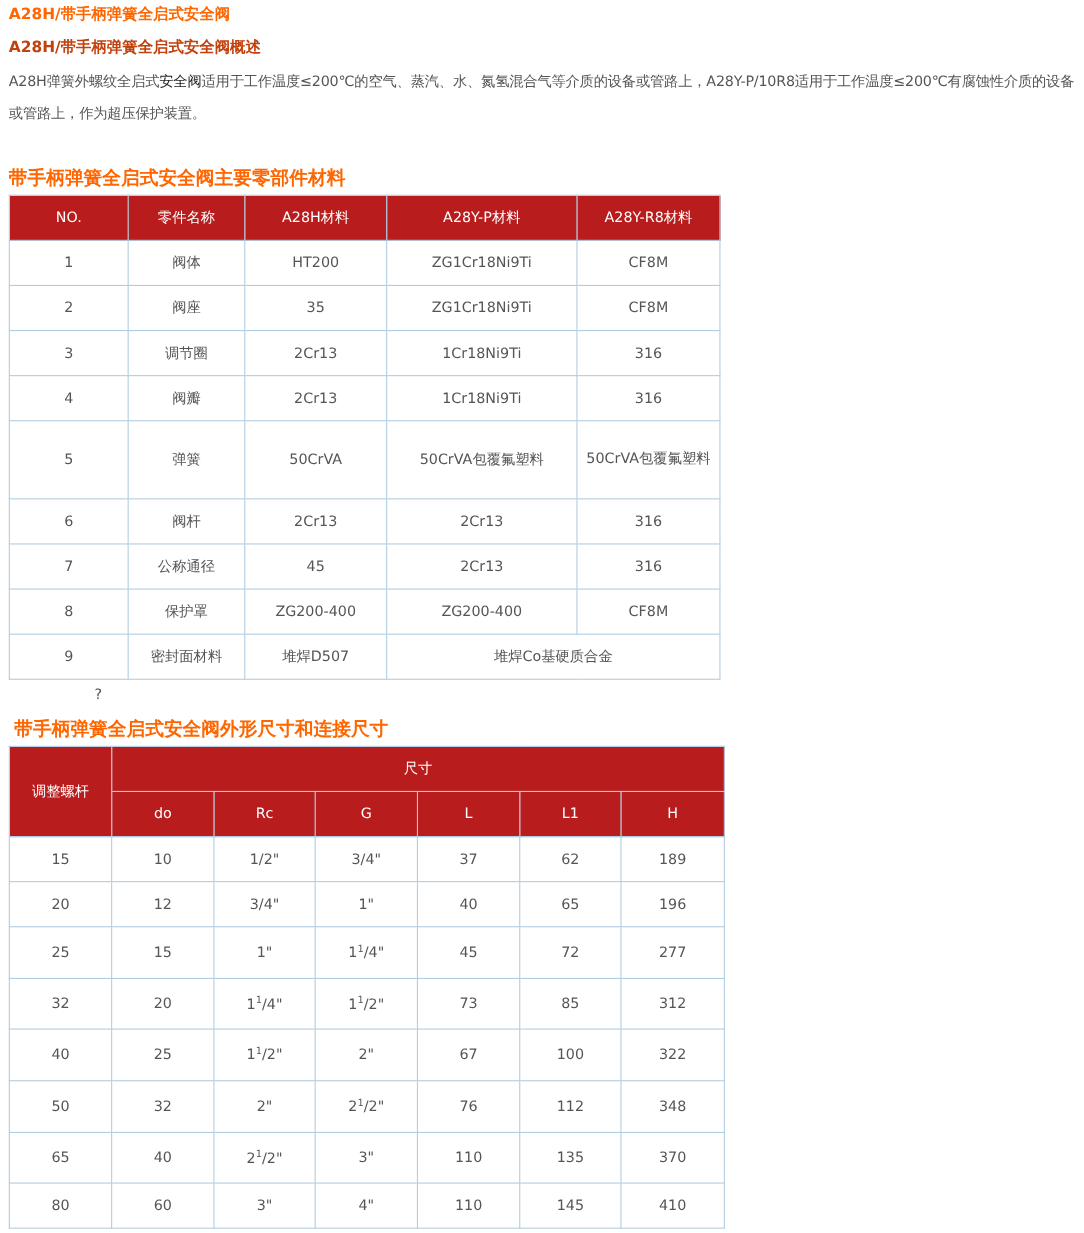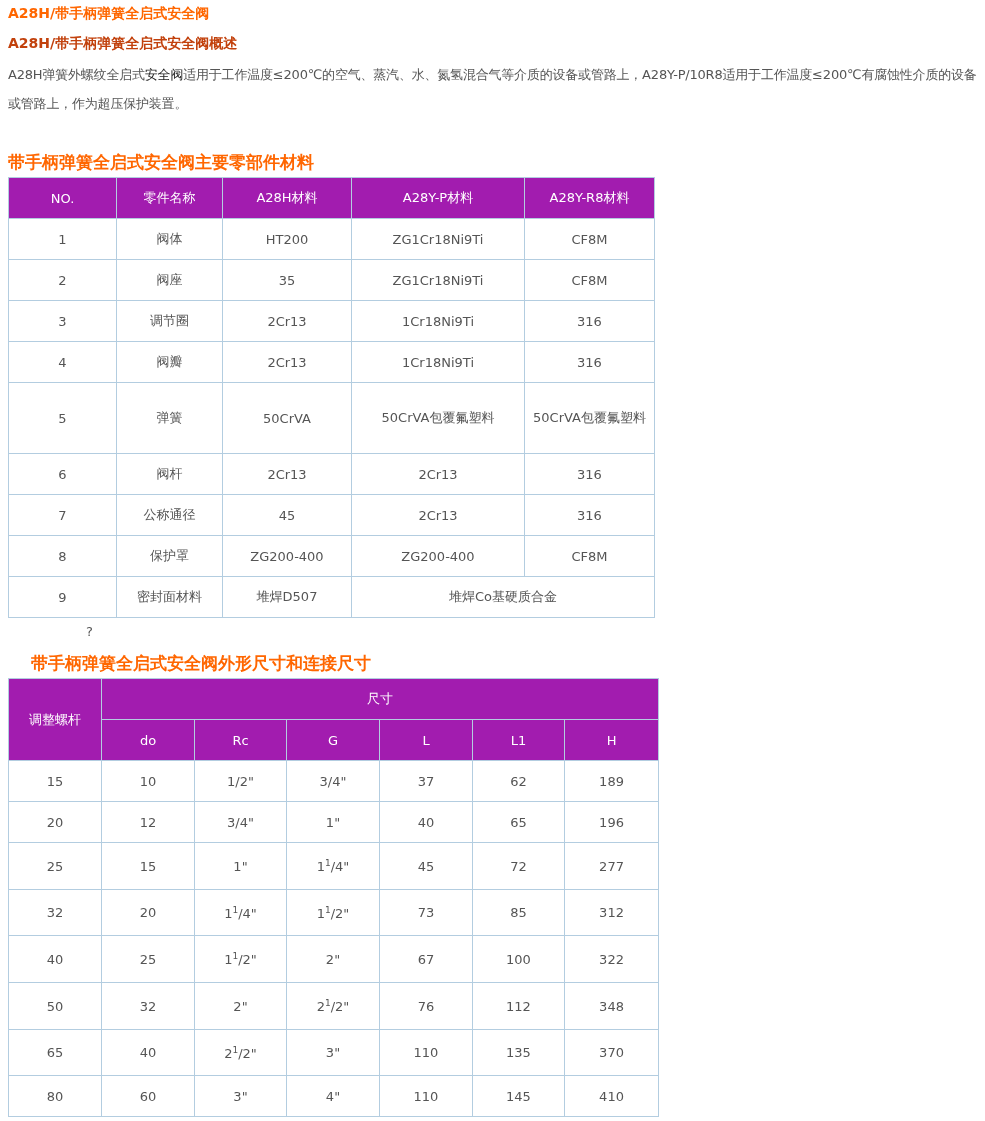--- a/index.html
+++ b/index.html
@@ -29,21 +29,21 @@
     line-height: 16px; white-space: nowrap;
   }
   table.t {
     position: absolute; border-collapse: collapse; table-layout: fixed;
     font-size: 13px; color: #555555;
   }
   table.t td, table.t th {
     border: 1px solid #b3cde0; text-align: center; vertical-align: middle;
     padding: 0 2px; font-weight: normal;
   }
-  table.t th { background: #a21caf; color: #ffffff; }
+  table.t th { background: #b91c1c; color: #ffffff; }
   .qmark { position: absolute; left: 86px; top: 624px; font-size: 13px; color: #555; }
   sup { font-size: 9px; vertical-align: 5px; }
   .wrap { line-height: 30px; }
 </style>
 </head>
 <body>
 
 <div class="title">
   <span>A28H/</span><a class="link">带手柄弹簧全启式安全阀</a>
 </div>
@@ -134,21 +134,21 @@
       <td>9</td>
       <td>密封面材料</td>
       <td>堆焊D507</td>
       <td colspan="2">堆焊Co基硬质合金</td>
     </tr>
   </tbody>
 </table>
 
 <div class="qmark">?</div>
 
-<div class="sec-title" style="left:31px; top:655px;">带手柄弹簧全启式安全阀外形尺寸和连接尺寸</div>
+<div class="sec-title" style="left:13px; top:655px;">带手柄弹簧全启式安全阀外形尺寸和连接尺寸</div>
 
 <table class="t" id="dim-table" style="left:8px; top:678px; width:650px;">
   <colgroup>
     <col style="width:93px">
       <col style="width:93px">
       <col style="width:92px">
       <col style="width:93px">
       <col style="width:93px">
       <col style="width:92px">
       <col style="width:94px">

